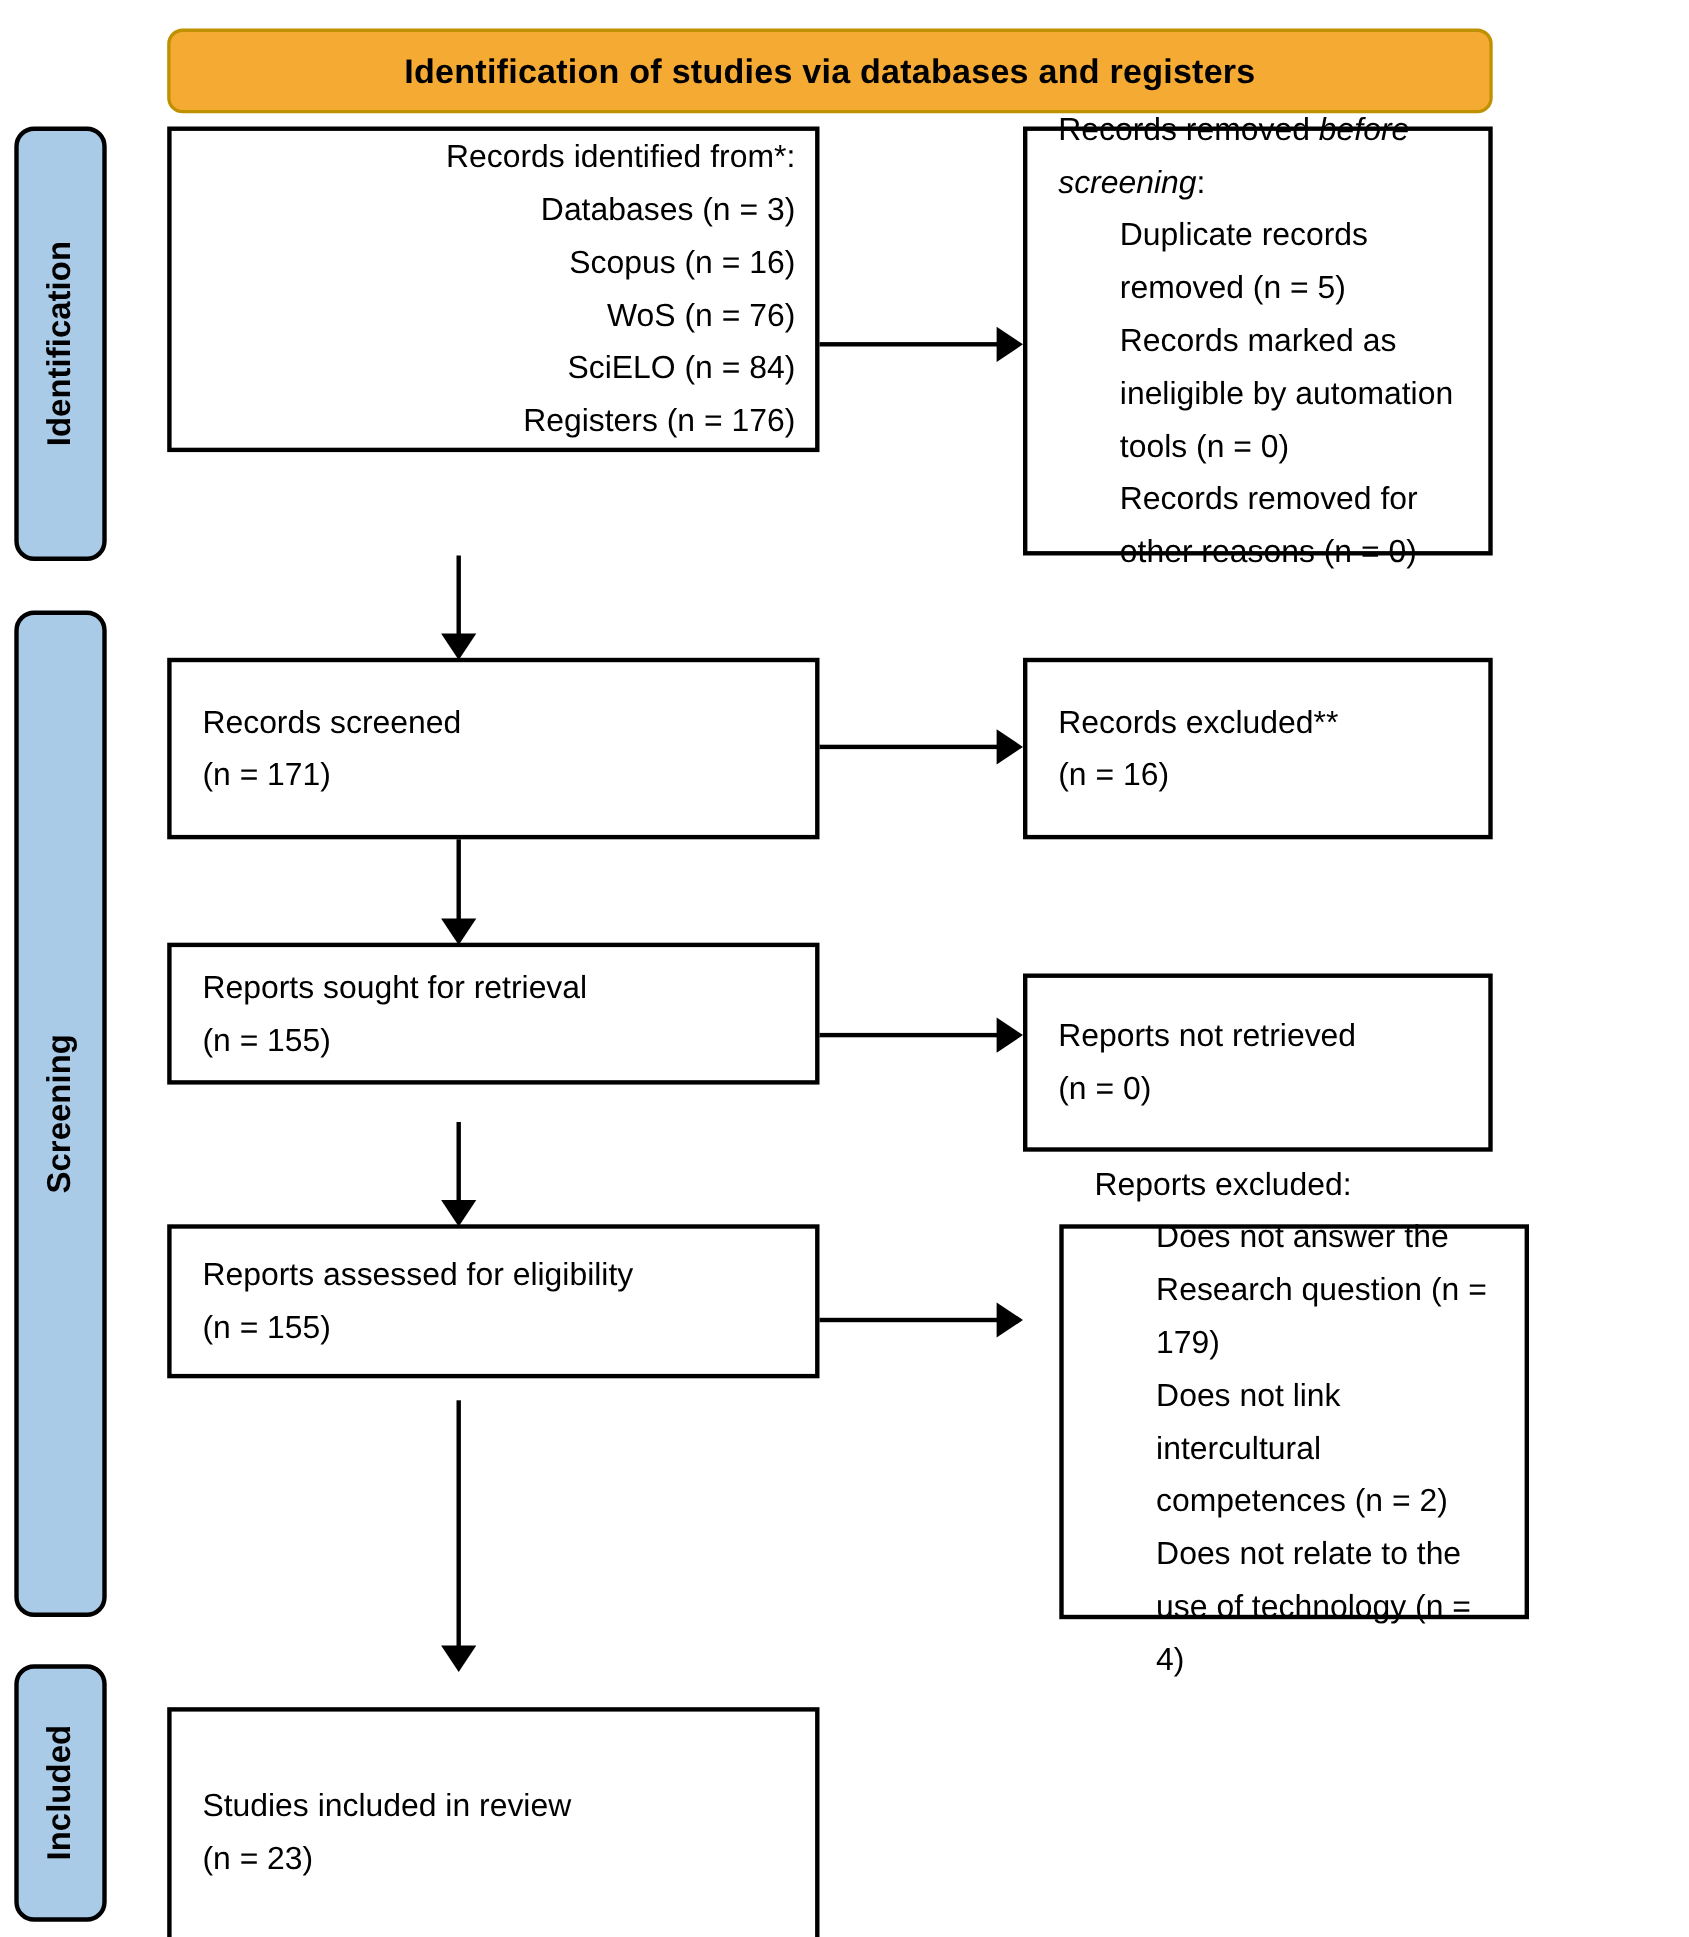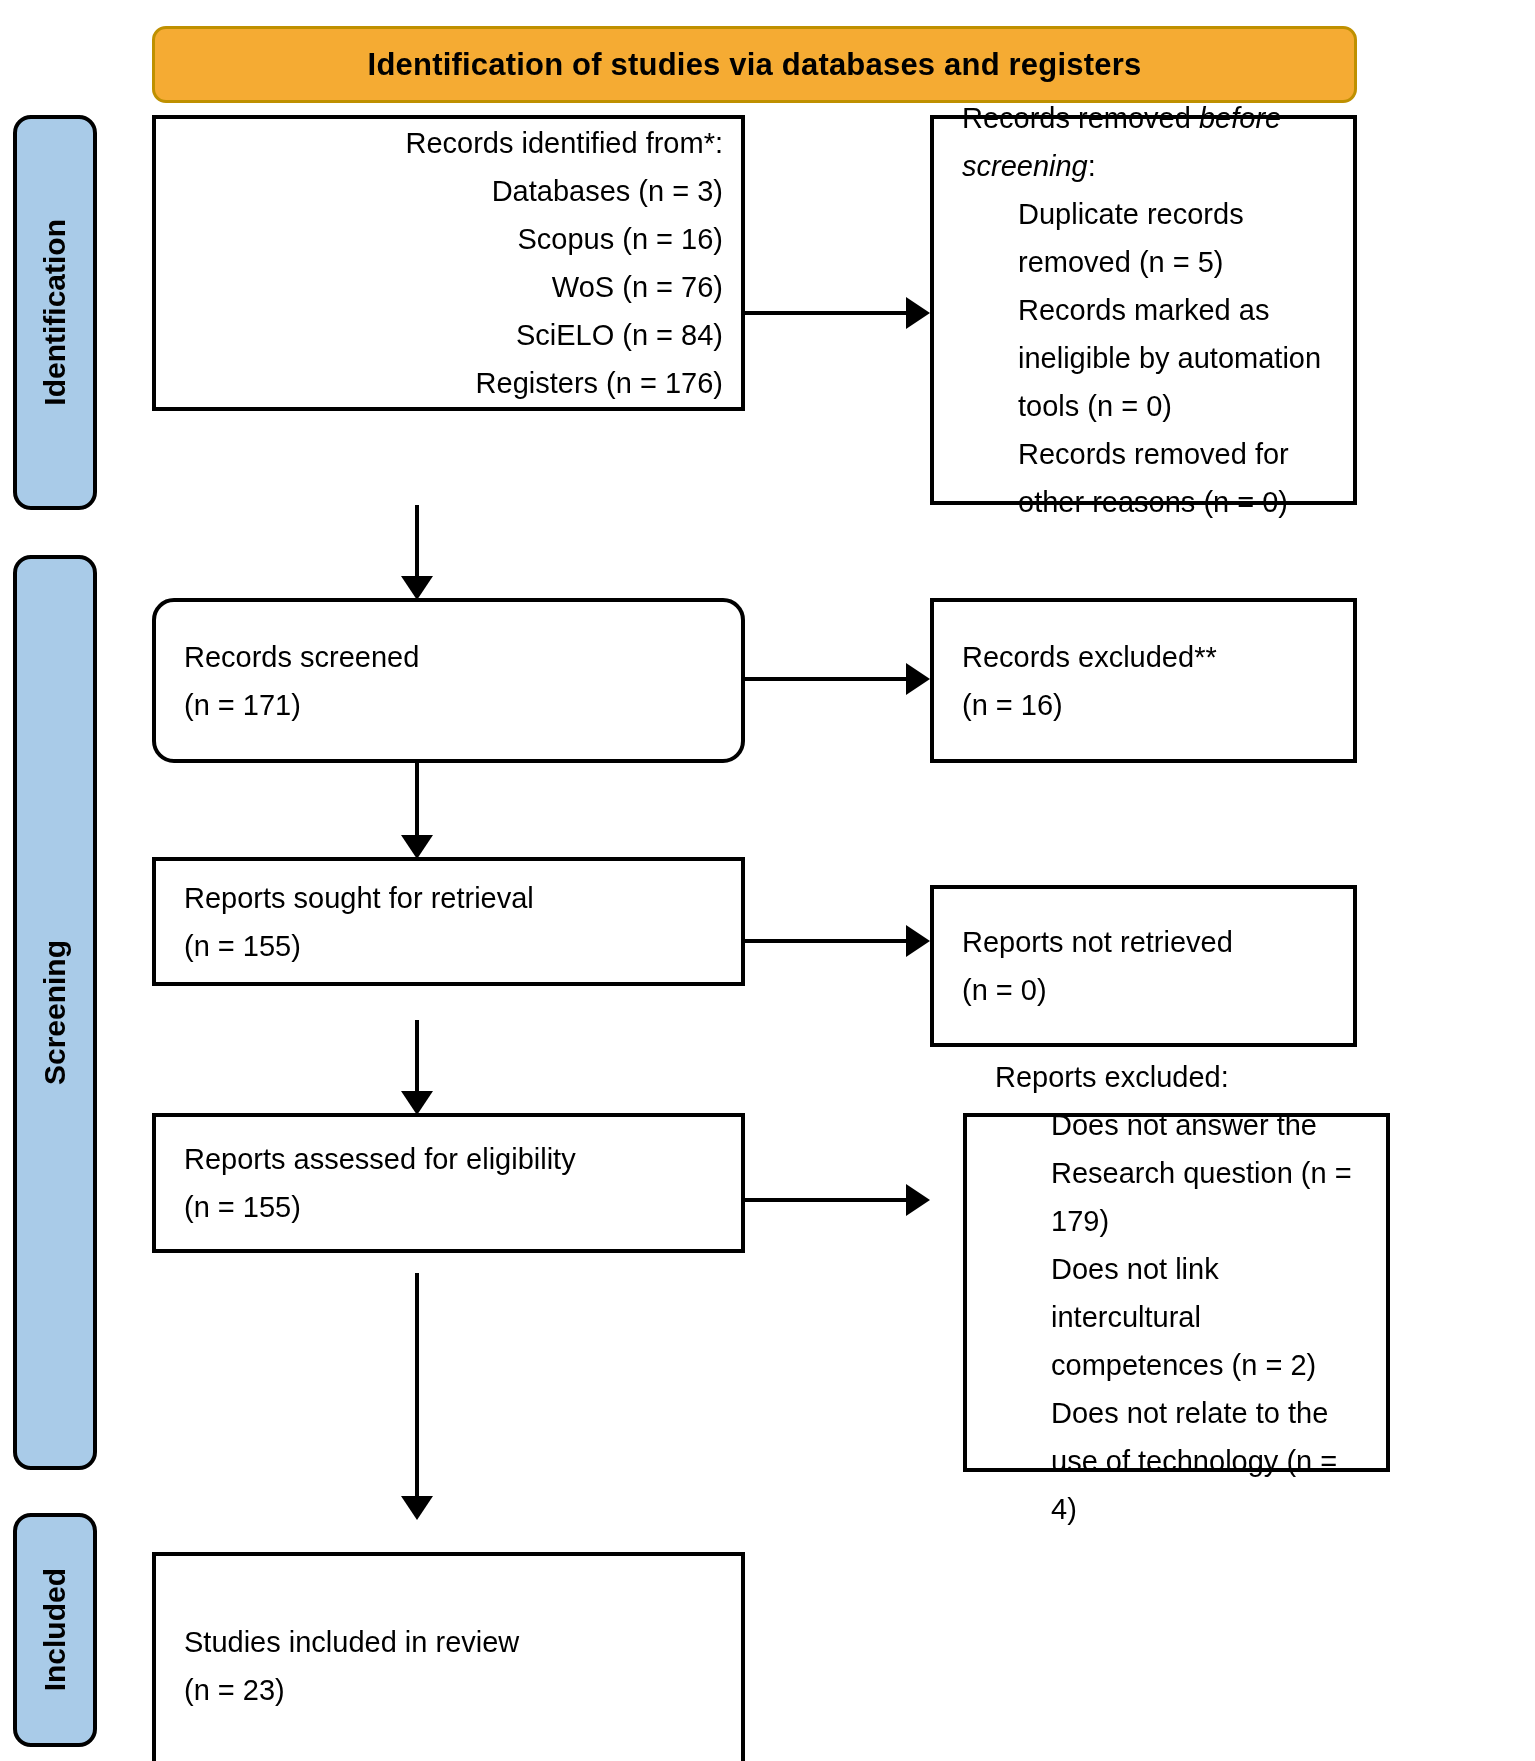--- a/index.html
+++ b/index.html
@@ -38,21 +38,21 @@
     display:flex;flex-direction:column;justify-content:center;
     font-size:29px;line-height:48px;
   }
   .col-left{left:152px;width:593px;}
   .col-right{left:930px;width:427px;}
   .box .inner{padding:0 18px 0 28px;}
   .box .item{margin-left:56px;}
 
   .b-identified{top:115px;height:296px;text-align:right;}
   .b-removed{top:115px;height:390px;}
-  .b-screened{top:598px;height:165px;border-radius:22px;}
+  .b-screened{top:598px;height:165px;}
   .b-excluded{top:598px;height:165px;}
   .b-sought{top:857px;height:129px;}
   .b-notretrieved{top:860px;height:162px;margin-top:25px;}
   .b-assessed{top:1113px;height:140px;}
   .b-repexcluded{top:1113px;height:359px;margin-left:33px;}
   .b-included{top:1518px;height:227px;margin-top:34px;}
 
   .it{font-style:italic;}
 
   

